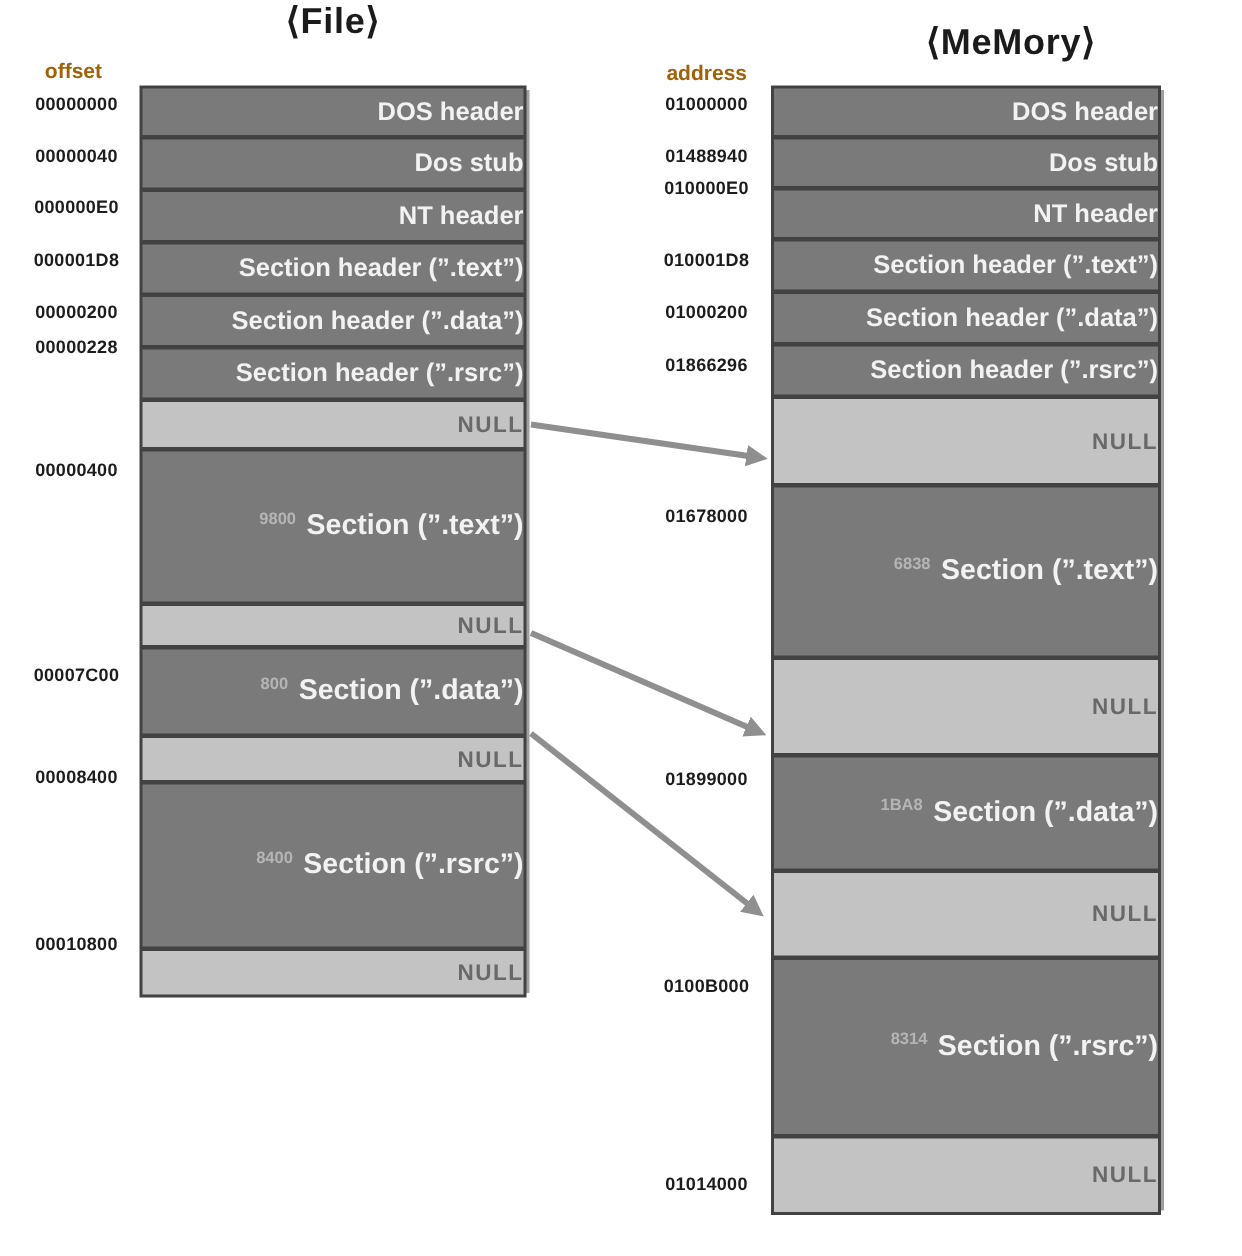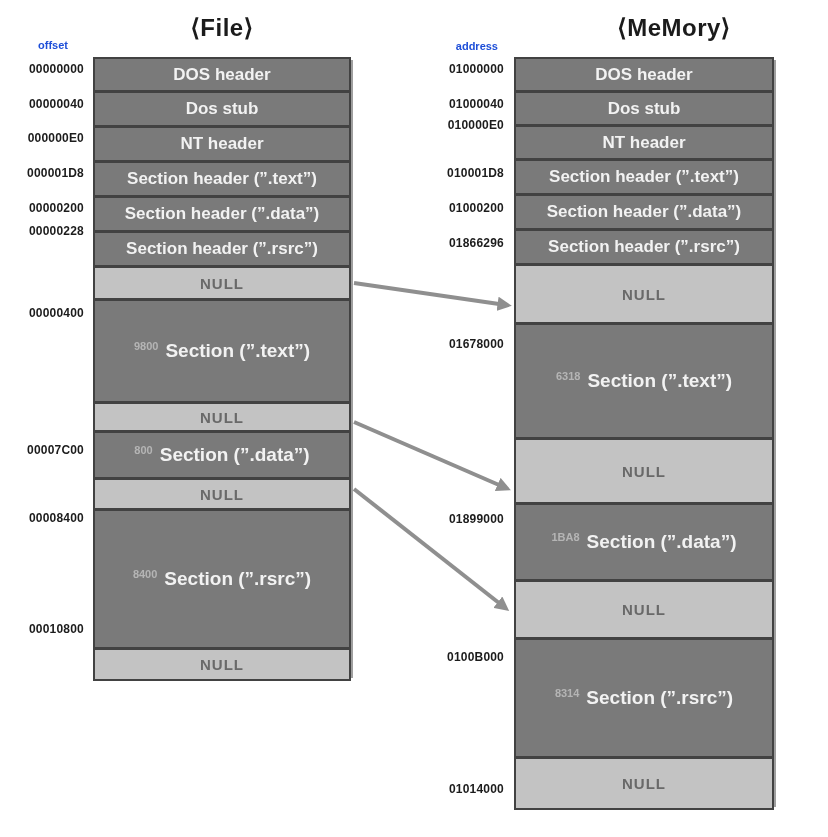--- a/index.html
+++ b/index.html
@@ -11,55 +11,55 @@
     overflow:hidden;
   }
   .panel-title{
     position:absolute;
     text-align:center;
     font-size:24px;
     font-weight:bold;
     color:#1b1b1b;
     letter-spacing:0.5px;
   }
-  .file-title{left:93px;top:14px;width:258px;}
+  .file-title{left:93px;top:0;width:258px;}
   .mem-title{left:544px;top:14px;width:260px;}
   .axis-label{
     position:absolute;
-    font-size:11px;
-    font-weight:bold;
-    color:#1d4ed8;
+    font-size:14px;
+    font-weight:bold;
+    color:#a16207;
     text-align:right;
   }
   .file-axis{left:28px;top:39px;width:40px;}
   .mem-axis{left:434px;top:40px;width:64px;}
   .addr{
     position:absolute;
     width:66px;
     text-align:right;
     font-size:12px;
     font-weight:bold;
     color:#1c1c1c;
     letter-spacing:0.2px;
   }
-  .file-addr{left:18px;}
-  .mem-addr{left:438px;}
+  .file-addr{left:18px;text-align:center;}
+  .mem-addr{left:438px;text-align:center;}
   .column{
     position:absolute;
     background:#424242;
     padding:2px;
     box-shadow:5px 0 0 -3px #9f9f9f;
   }
   .file-col{left:93px;top:57px;width:254px;}
   .mem-col{left:514px;top:57px;width:256px;}
   .block{
     margin-bottom:3px;
     display:flex;
     align-items:center;
-    justify-content:center;
+    justify-content:flex-end;
     box-sizing:border-box;
   }
   .block:last-child{margin-bottom:0;}
   .block.dark{
     background:#7a7a7a;
     color:#f2f2f2;
     font-weight:bold;
     font-size:17px;
   }
   .block.nullb{
@@ -100,21 +100,21 @@
   <div class="addr file-addr" style="top:131px">000000E0</div>
   <div class="addr file-addr" style="top:166px">000001D8</div>
   <div class="addr file-addr" style="top:201px">00000200</div>
   <div class="addr file-addr" style="top:224px">00000228</div>
   <div class="addr file-addr" style="top:306px">00000400</div>
   <div class="addr file-addr" style="top:443px">00007C00</div>
   <div class="addr file-addr" style="top:511px">00008400</div>
   <div class="addr file-addr" style="top:622px">00010800</div>
 
   <div class="addr mem-addr" style="top:62px">01000000</div>
-  <div class="addr mem-addr" style="top:97px">01000040</div>
+  <div class="addr mem-addr" style="top:97px">01488940</div>
   <div class="addr mem-addr" style="top:118px">010000E0</div>
   <div class="addr mem-addr" style="top:166px">010001D8</div>
   <div class="addr mem-addr" style="top:201px">01000200</div>
   <div class="addr mem-addr" style="top:236px">01866296</div>
   <div class="addr mem-addr" style="top:337px">01678000</div>
   <div class="addr mem-addr" style="top:512px">01899000</div>
   <div class="addr mem-addr" style="top:650px">0100B000</div>
   <div class="addr mem-addr" style="top:782px">01014000</div>
 
   <div class="column file-col">
@@ -139,28 +139,28 @@
     <div class="block nullb" style="height:30px">
         <span>NULL</span>
       </div>
     <div class="block dark section" style="height:100px">
         <span class="size-tag">9800</span>
         <span>Section (”.text”)</span>
       </div>
     <div class="block nullb" style="height:26px">
         <span>NULL</span>
       </div>
-    <div class="block dark section" style="height:44px">
+    <div class="block dark section" style="height:56px">
         <span class="size-tag">800</span>
         <span>Section (”.data”)</span>
       </div>
     <div class="block nullb" style="height:28px">
         <span>NULL</span>
       </div>
-    <div class="block dark section" style="height:136px">
+    <div class="block dark section" style="height:108px">
         <span class="size-tag">8400</span>
         <span>Section (”.rsrc”)</span>
       </div>
     <div class="block nullb" style="height:29px">
         <span>NULL</span>
       </div>
   </div>
 
   <div class="column mem-col">
     <div class="block dark" style="height:31px">
@@ -178,21 +178,21 @@
     <div class="block dark" style="height:32px">
         <span>Section header (”.data”)</span>
       </div>
     <div class="block dark" style="height:32px">
         <span>Section header (”.rsrc”)</span>
       </div>
     <div class="block nullb" style="height:56px">
         <span>NULL</span>
       </div>
     <div class="block dark section" style="height:112px">
-        <span class="size-tag">6318</span>
+        <span class="size-tag">6838</span>
         <span>Section (”.text”)</span>
       </div>
     <div class="block nullb" style="height:62px">
         <span>NULL</span>
       </div>
     <div class="block dark section" style="height:74px">
         <span class="size-tag">1BA8</span>
         <span>Section (”.data”)</span>
       </div>
     <div class="block nullb" style="height:55px">

